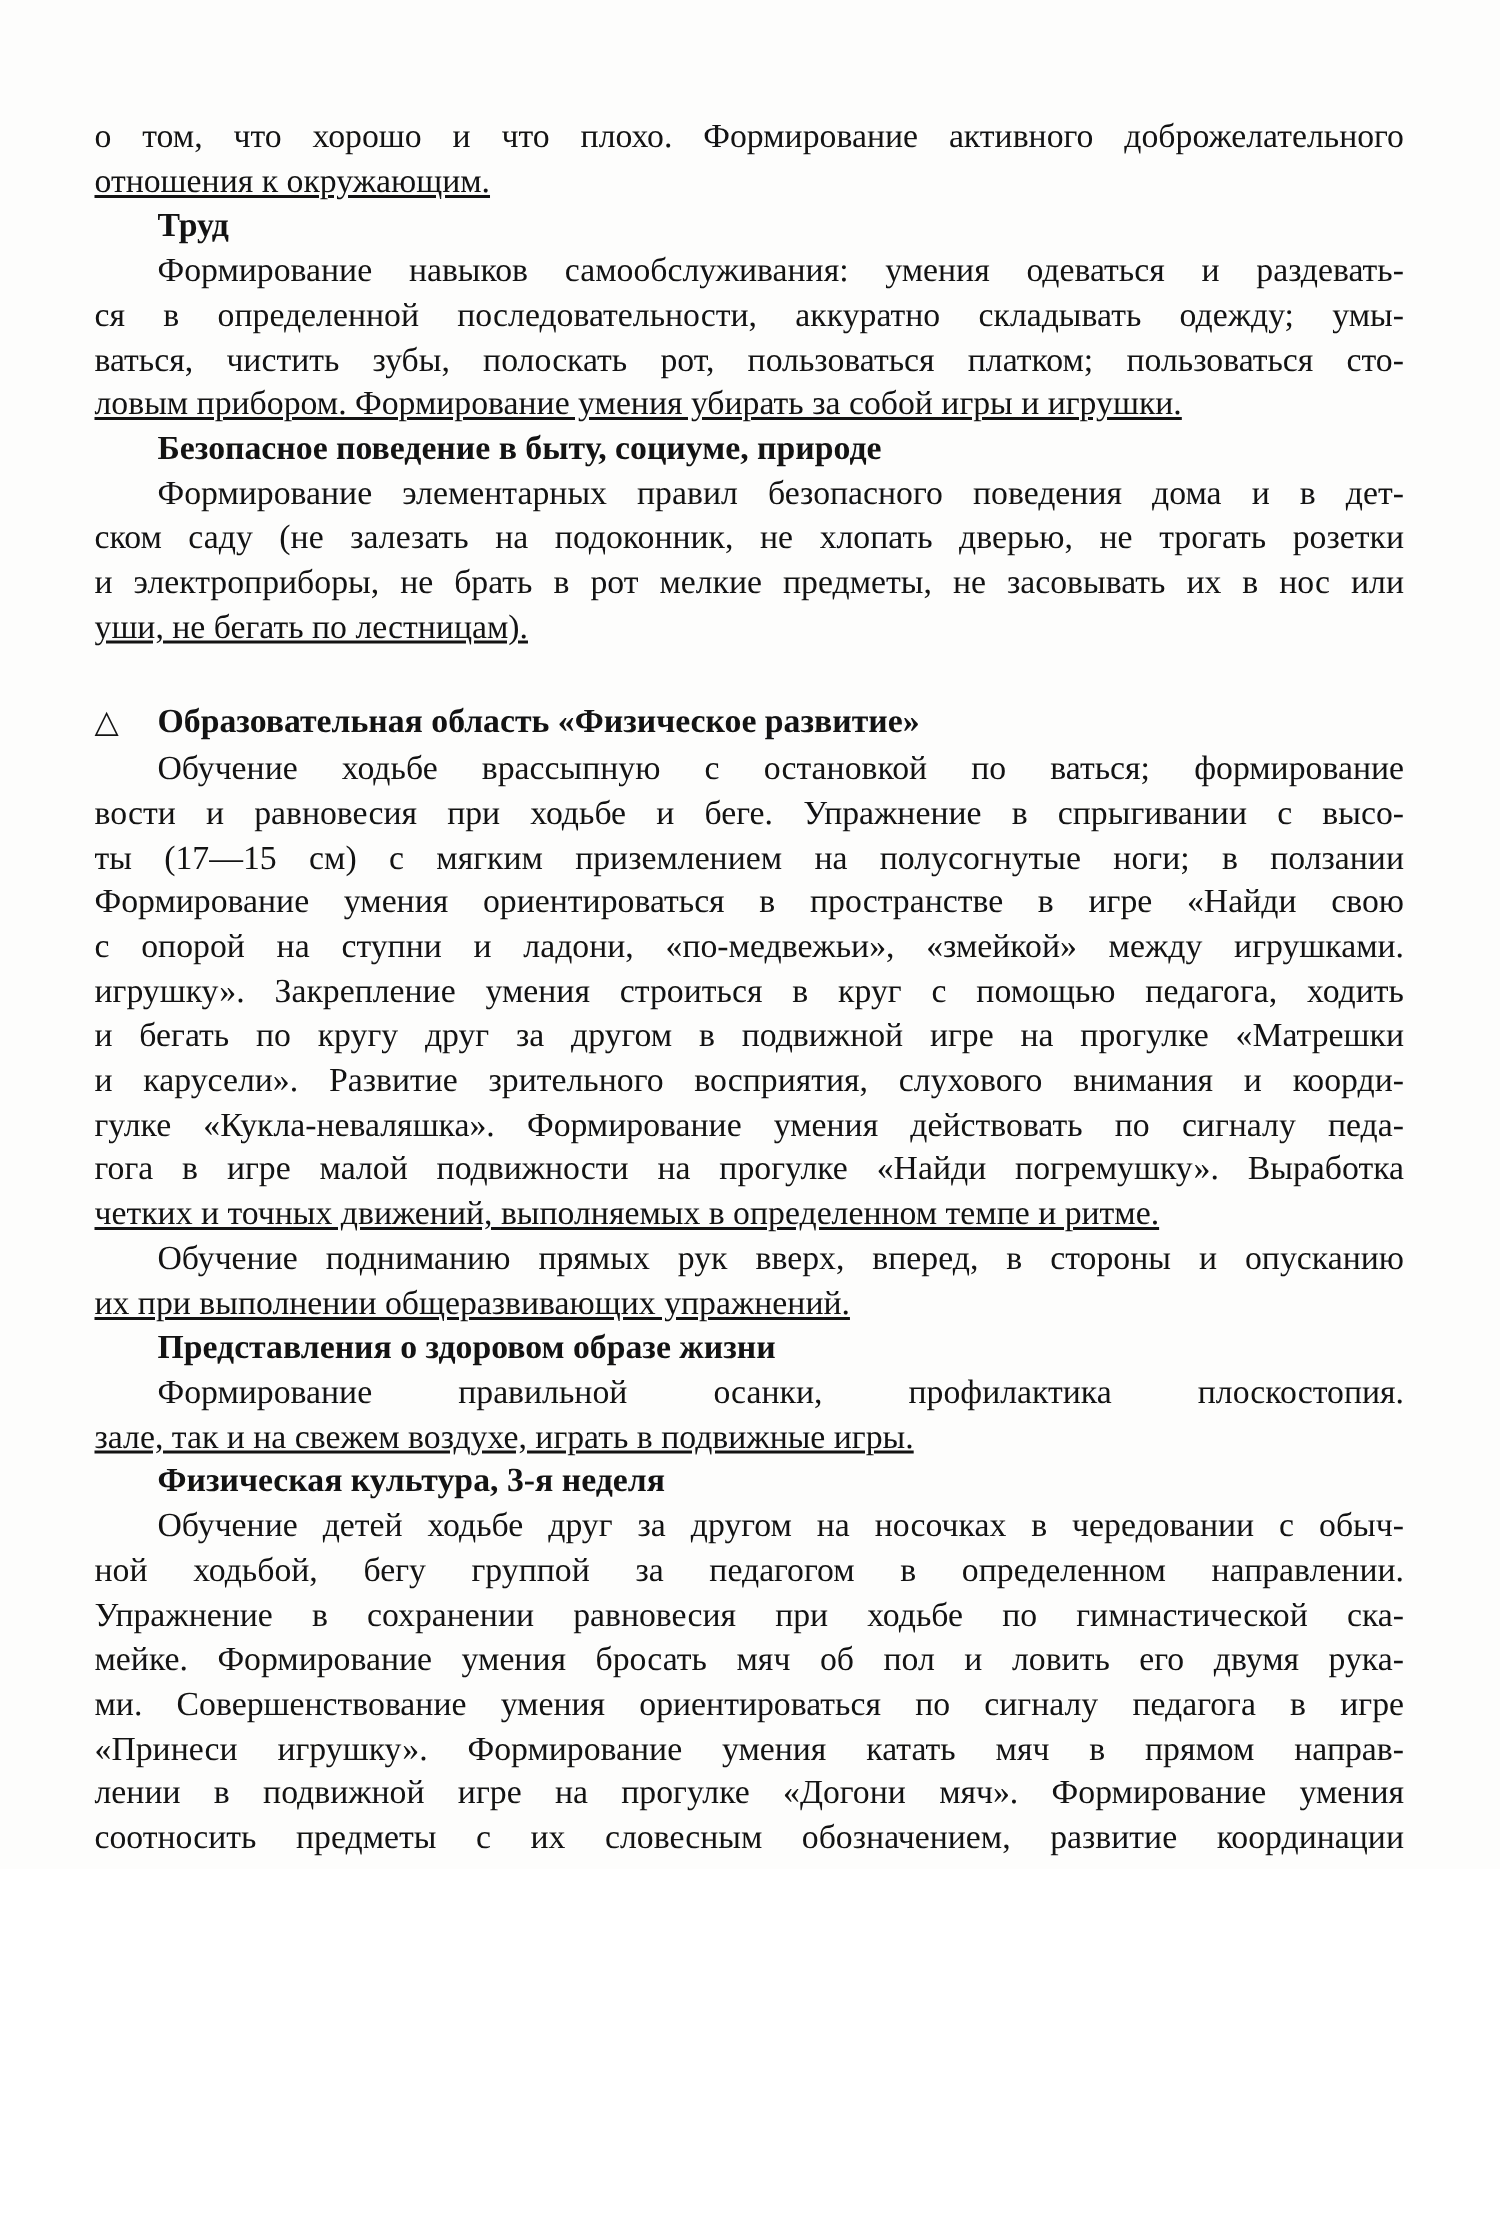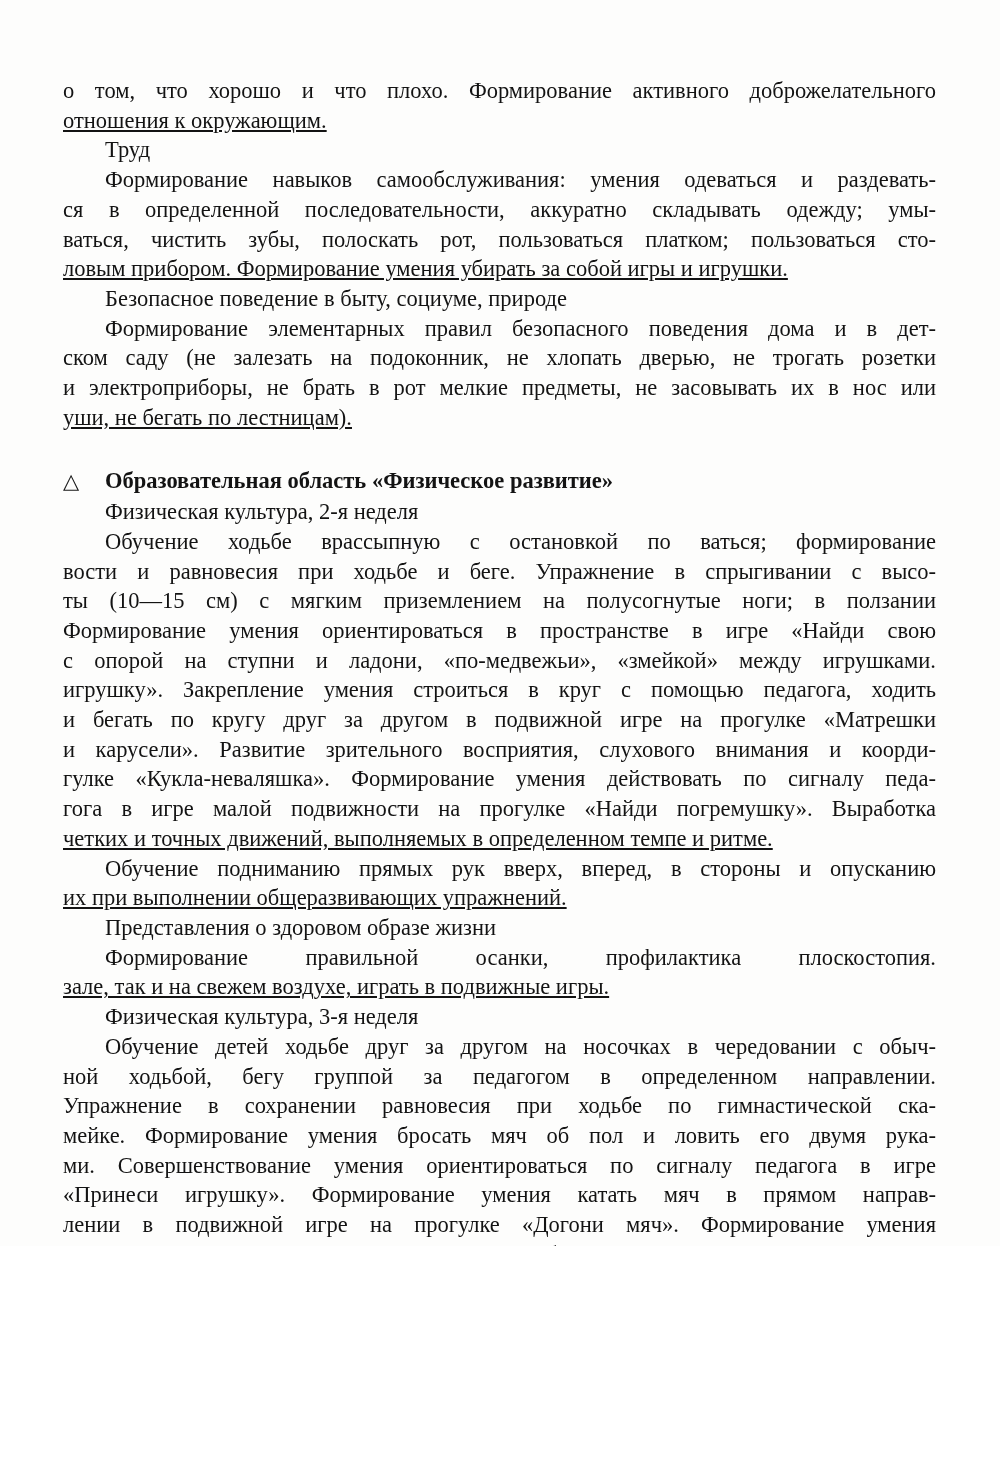--- a/index.html
+++ b/index.html
@@ -24,21 +24,21 @@
     text-align: justify;
     text-justify: inter-word;
     white-space: normal;
   }
   
   .line.jl { text-align-last: justify; }
   
   .line.el { text-align-last: left; text-decoration: underline; }
   .line.indent { padding-left: 42px; }
   .line.heading {
-    font-weight: normal;
+    font-weight: bold;
     text-align: center;
     text-align-last: left;
   }
   .line.section {
     margin-top: 34px;
     display: flex;
     align-items: baseline;
     text-align: left;
   }
   .section .marker {
@@ -72,24 +72,23 @@
       <div class="line body el">ловым прибором. Формирование умения убирать за собой игры и игрушки.</div>
       <div class="line heading indent">Безопасное поведение в быту, социуме, природе</div>
       <div class="line body jl indent">Формирование элементарных правил безопасного поведения дома и в дет-</div>
       <div class="line body jl">ском саду (не залезать на подоконник, не хлопать дверью, не трогать розетки</div>
       <div class="line body jl">и электроприборы, не брать в рот мелкие предметы, не засовывать их в нос или</div>
       <div class="line body el">уши, не бегать по лестницам).</div>
       <div class="line section">
         <span class="marker">△</span>
         <span class="section-title">Образовательная область «Физическое развитие»</span>
       </div>
-      <div class="line heading indent">Физическая культура, 2-я неделя</div>
       <div class="line body jl indent">Обучение ходьбе врассыпную с остановкой по ваться; формирование</div>
       <div class="line body jl">вости и равновесия при ходьбе и беге. Упражнение в спрыгивании с высо-</div>
-      <div class="line body jl">ты (10—15 см) с мягким приземлением на полусогнутые ноги; в ползании</div>
+      <div class="line body jl">ты (17—15 см) с мягким приземлением на полусогнутые ноги; в ползании</div>
       <div class="line body jl">Формирование умения ориентироваться в пространстве в игре «Найди свою</div>
       <div class="line body jl">с опорой на ступни и ладони, «по-медвежьи», «змейкой» между игрушками.</div>
       <div class="line body jl">игрушку». Закрепление умения строиться в круг с помощью педагога, ходить</div>
       <div class="line body jl">и бегать по кругу друг за другом в подвижной игре на прогулке «Матрешки</div>
       <div class="line body jl">и карусели». Развитие зрительного восприятия, слухового внимания и коорди-</div>
       <div class="line body jl">гулке «Кукла-неваляшка». Формирование умения действовать по сигналу педа-</div>
       <div class="line body jl">гога в игре малой подвижности на прогулке «Найди погремушку». Выработка</div>
       <div class="line body el">четких и точных движений, выполняемых в определенном темпе и ритме.</div>
       <div class="line body jl indent">Обучение подниманию прямых рук вверх, вперед, в стороны и опусканию</div>
       <div class="line body el">их при выполнении общеразвивающих упражнений.</div>

